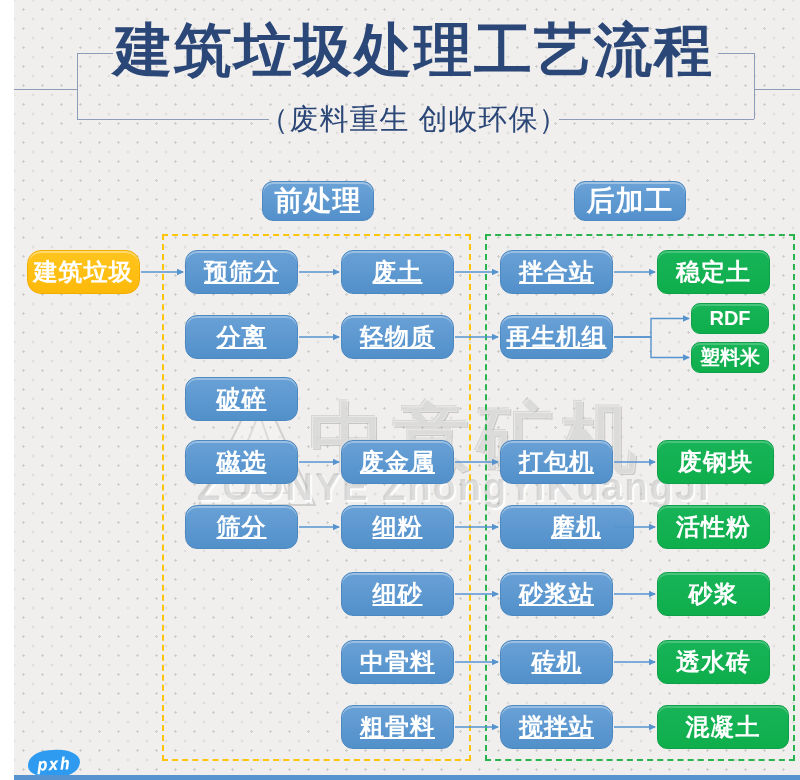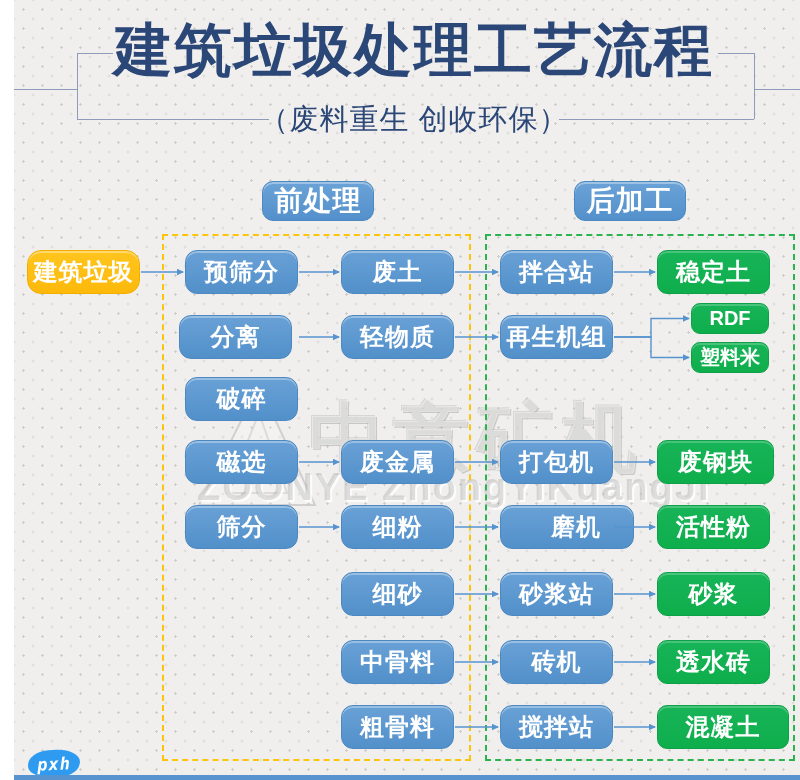--- a/index.html
+++ b/index.html
@@ -42,20 +42,21 @@
   
   .node{
     position:absolute;box-sizing:border-box;border-radius:12px;
     display:flex;align-items:center;justify-content:center;
     color:#fff;font-weight:bold;font-size:24px;letter-spacing:1px;z-index:2;
   }
   .node.process{
     background:linear-gradient(180deg,#69a1d6,#5290ca);
     border:1px solid #4d88c0;
     box-shadow:inset 0 2px 0 rgba(255,255,255,.32);
+    text-decoration:underline;
   }
   .node.source{
     background:linear-gradient(180deg,#ffc51e,#fdb90a);
     border:1px solid #f2ae00;border-radius:14px;
     box-shadow:inset 0 2px 0 rgba(255,255,255,.35);
   }
   .node.product{
     background:linear-gradient(180deg,#17b458,#0fae4c);
     border:1px solid #0ea149;border-radius:10px;
     box-shadow:inset 0 2px 0 rgba(255,255,255,.22);
@@ -116,21 +117,21 @@
 
   <div class="group pre" style="left:148px;top:234px;width:309px;height:527px;"></div>
   <div class="group post" style="left:471px;top:234px;width:310px;height:527px;"></div>
 
   <div id="nodes">
       <div class="node source" style="left: 13px; top: 250px; width: 113px; height: 44px;">建筑垃圾</div>
       <div class="node process" style="left: 171px; top: 250px; width: 113px; height: 44px;">预筛分</div>
       <div class="node process" style="left: 327px; top: 250px; width: 113px; height: 44px;">废土</div>
       <div class="node process" style="left: 486px; top: 250px; width: 113px; height: 44px;">拌合站</div>
       <div class="node product" style="left: 643px; top: 250px; width: 113px; height: 44px;">稳定土</div>
-      <div class="node process" style="left: 165px; top: 315px; width: 113px; height: 44px;">分离</div>
+      <div class="node process" style="left: 171px; top: 315px; width: 113px; height: 44px;">分离</div>
       <div class="node process" style="left: 327px; top: 315px; width: 113px; height: 44px;">轻物质</div>
       <div class="node process" style="left: 486px; top: 315px; width: 113px; height: 44px;">再生机组</div>
       <div class="node product small" style="left: 677px; top: 303px; width: 78px; height: 31px;">RDF</div>
       <div class="node product small" style="left: 677px; top: 342px; width: 78px; height: 31px;">塑料米</div>
       <div class="node process" style="left: 171px; top: 377px; width: 113px; height: 44px;">破碎</div>
       <div class="node process" style="left: 171px; top: 440px; width: 113px; height: 44px;">磁选</div>
       <div class="node process" style="left: 327px; top: 440px; width: 113px; height: 44px;">废金属</div>
       <div class="node process" style="left: 486px; top: 440px; width: 113px; height: 44px;">打包机</div>
       <div class="node product" style="left: 643px; top: 440px; width: 117px; height: 44px;">废钢块</div>
       <div class="node process" style="left: 171px; top: 505px; width: 113px; height: 44px;">筛分</div>

